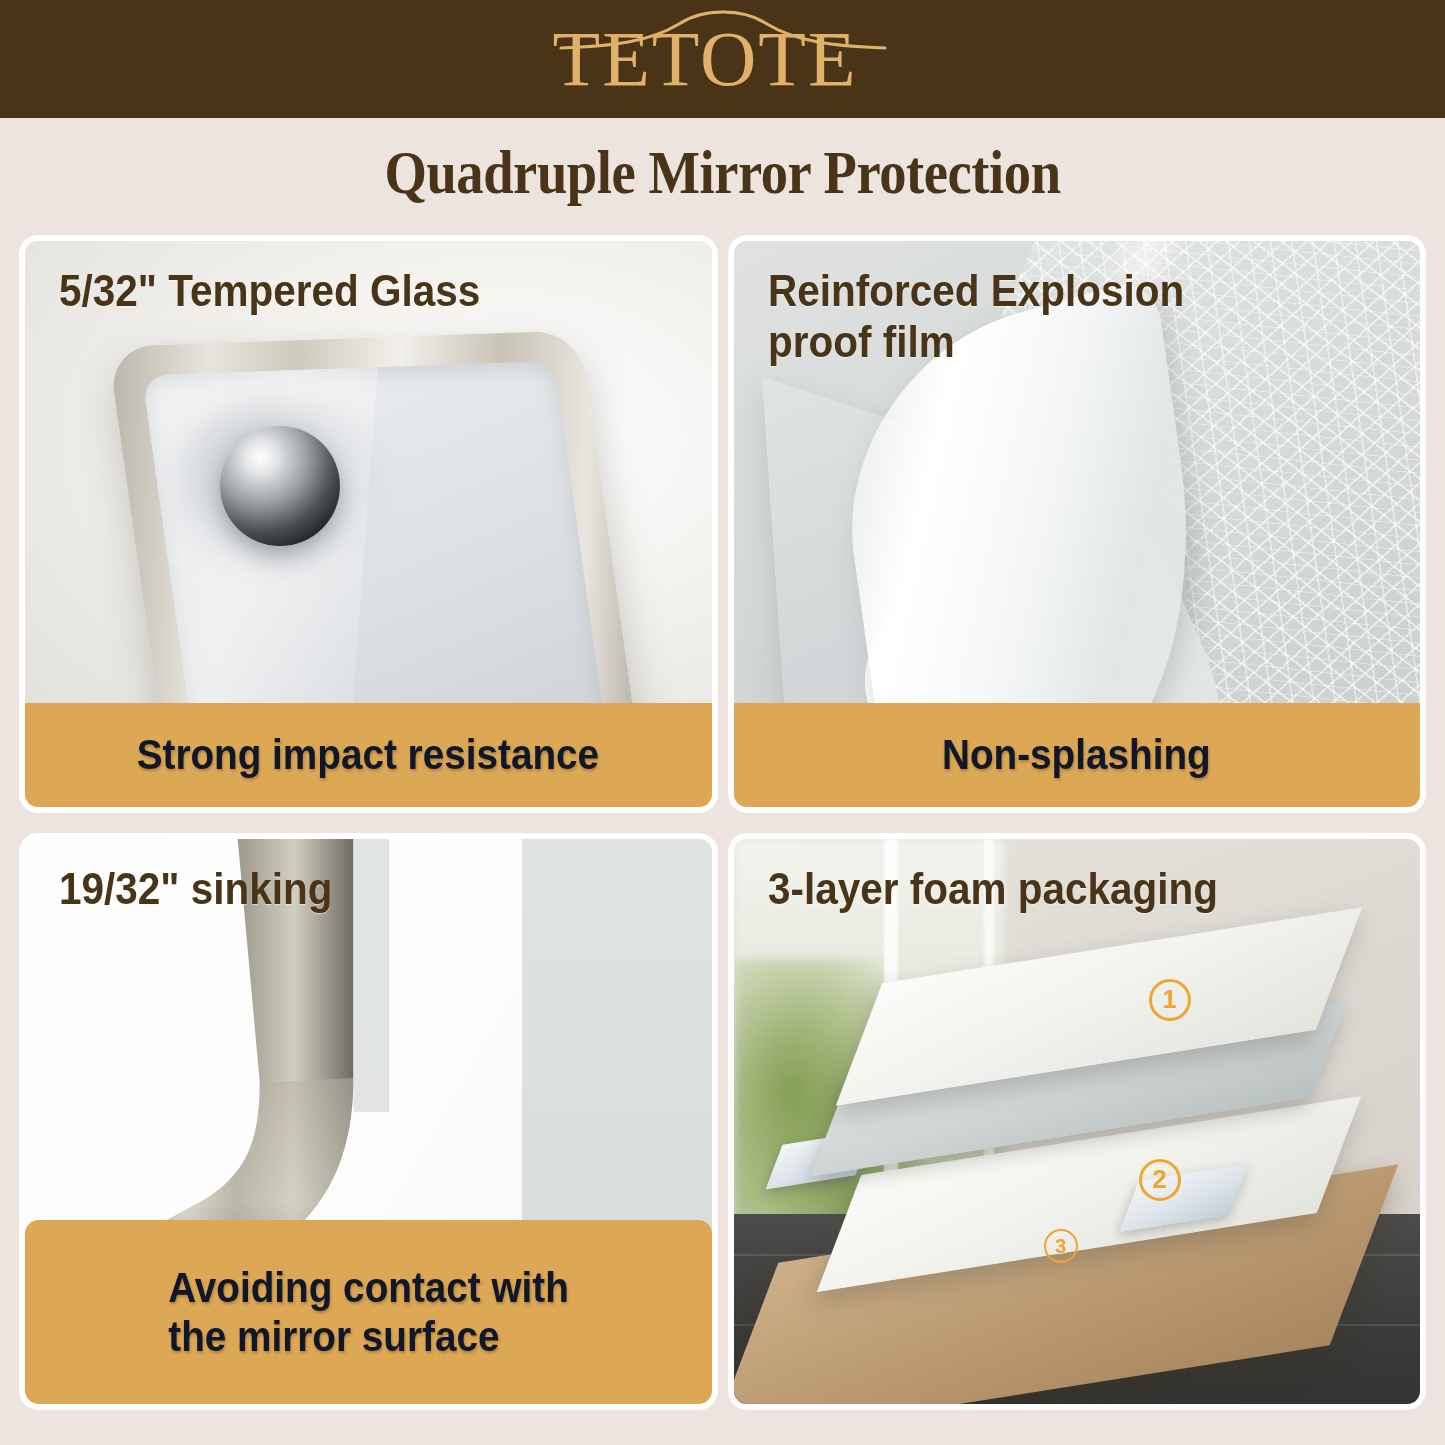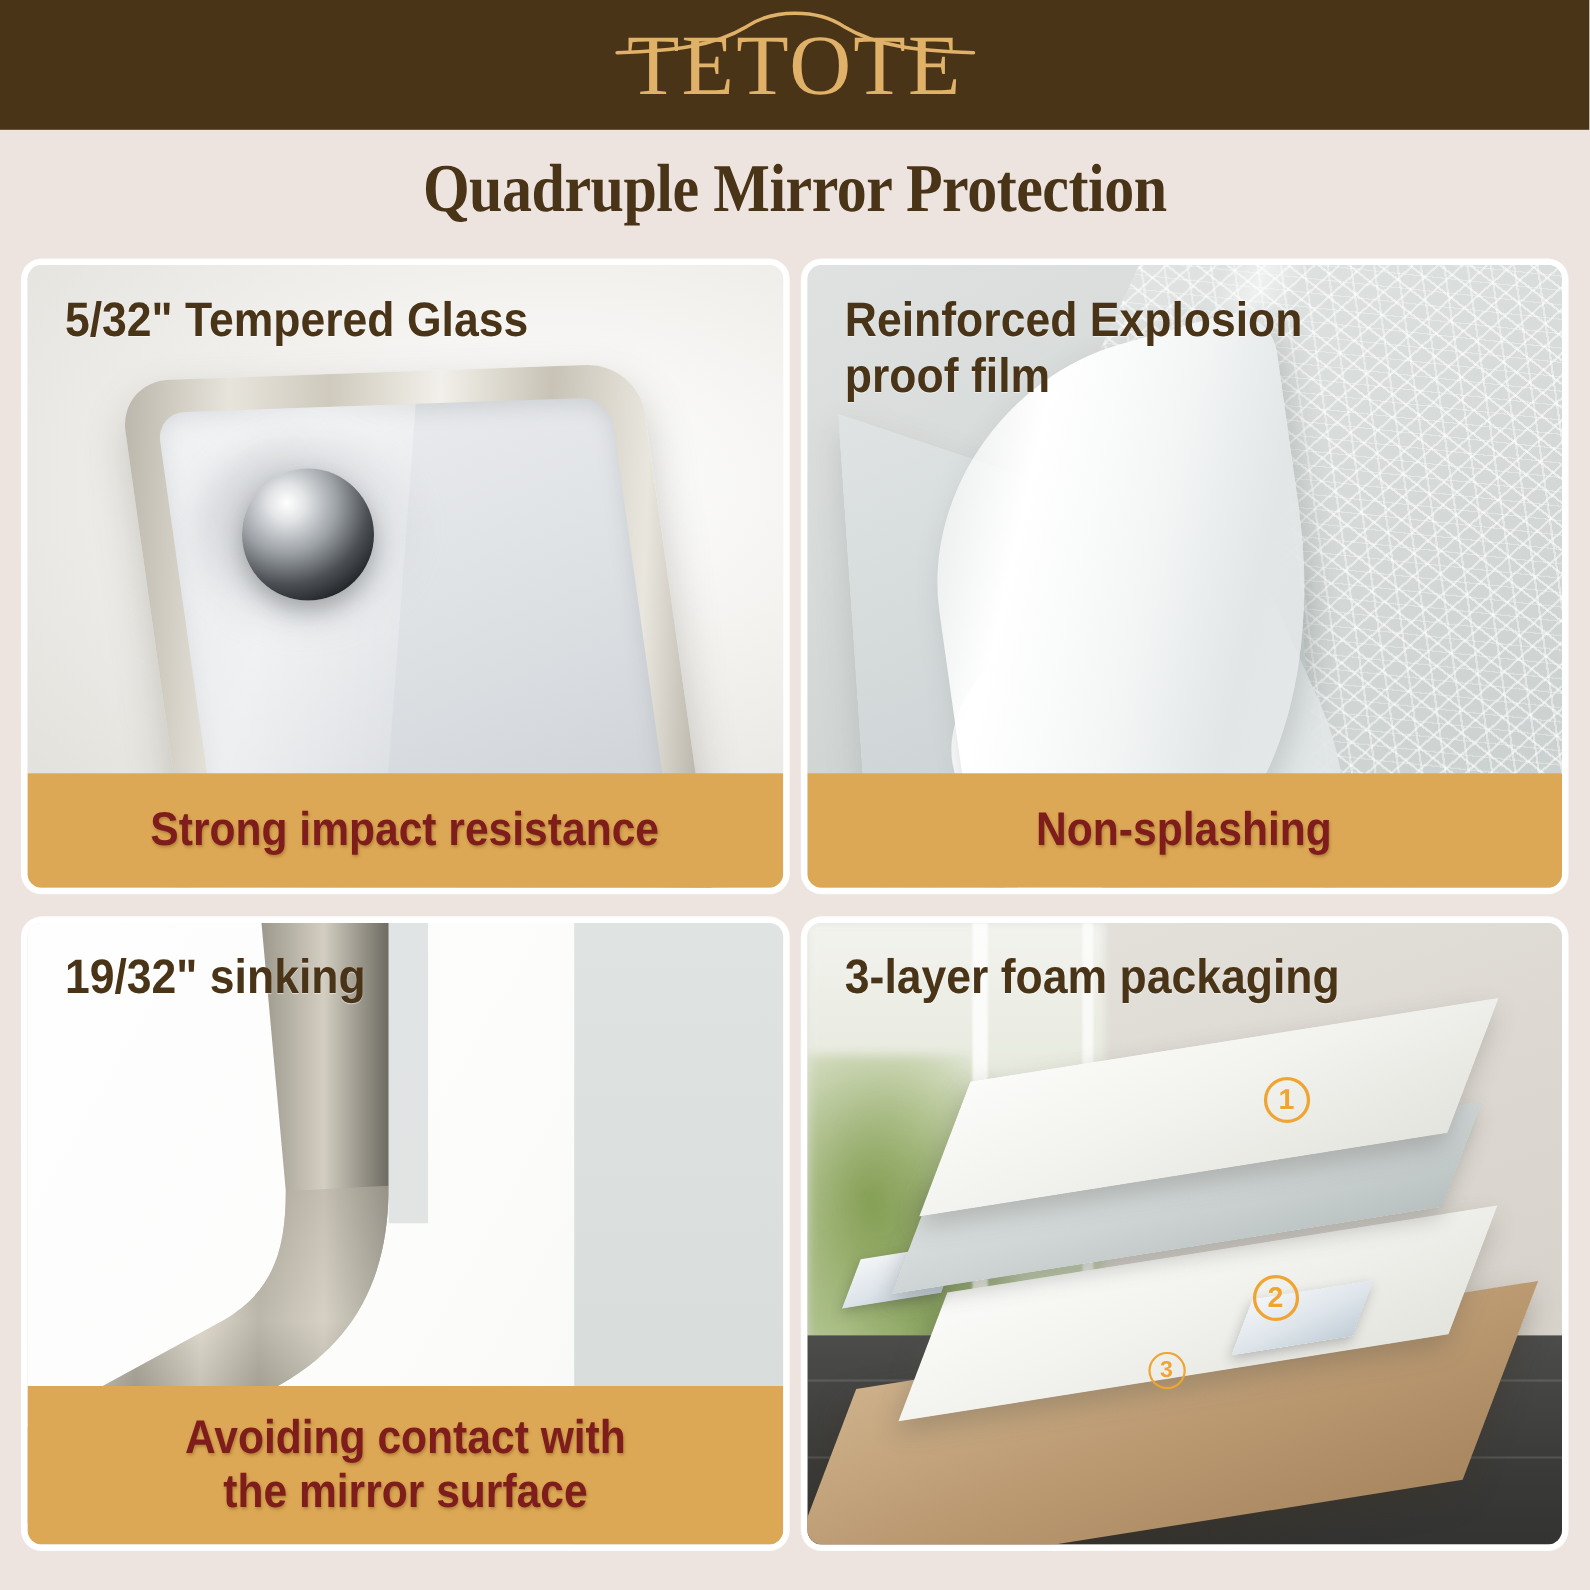--- a/index.html
+++ b/index.html
@@ -18,21 +18,21 @@
     background:#4a3418;
     overflow:hidden;
   }
   .logo-wrap {
     position:absolute; left:50%; top:0; transform:translateX(-50%);
     width:340px; height:118px;
   }
   .logo-arc { position:absolute; left:0; top:2px; width:340px; height:48px; }
   .logo-text {
     position:absolute; left:0; top:20px; width:340px;
-    text-align:center;
+    text-align:left;
     font-family:"Liberation Serif", serif;
     font-size:78px;
     letter-spacing:2px;
     color:#e0b169;
     line-height:1;
     white-space:nowrap;
   }
 
   
   .main-title {
@@ -75,33 +75,32 @@
     color:#4a3418;
     transform:scaleX(0.92);
     transform-origin:left top;
     z-index:6;
     text-shadow:0 1px 1px rgba(255,255,255,.55);
     max-width:620px;
   }
   .caption {
     position:absolute; left:0; bottom:0; width:100%;
     background:#dda855;
-    color:#7f1d1d;
+    color:#0f172a;
     font-family:"Liberation Sans", sans-serif;
     font-weight:bold;
     display:flex; align-items:center; justify-content:center;
-    text-align:center;
     z-index:8;
     text-shadow:1px 2px 3px rgba(120,80,20,.45);
     line-height:1.14;
     transform-origin:center;
   }
   .caption span { display:block; transform:scaleX(0.9); }
   .caption.one-line { height:104px; font-size:43px; }
-  .caption.two-line { height:144px; font-size:43px; }
+  .caption.two-line { height:184px; font-size:43px;border-radius:14px; }
 
   
   .p1-bg {
     position:absolute; inset:0;
     background:
       radial-gradient(ellipse 90% 70% at 70% 35%, #ffffff 0%, #f3f2ef 45%, #e4e2dd 100%);
   }
   .mirror {
     position:absolute; left:120px; top:95px;
     width:470px; height:520px;

